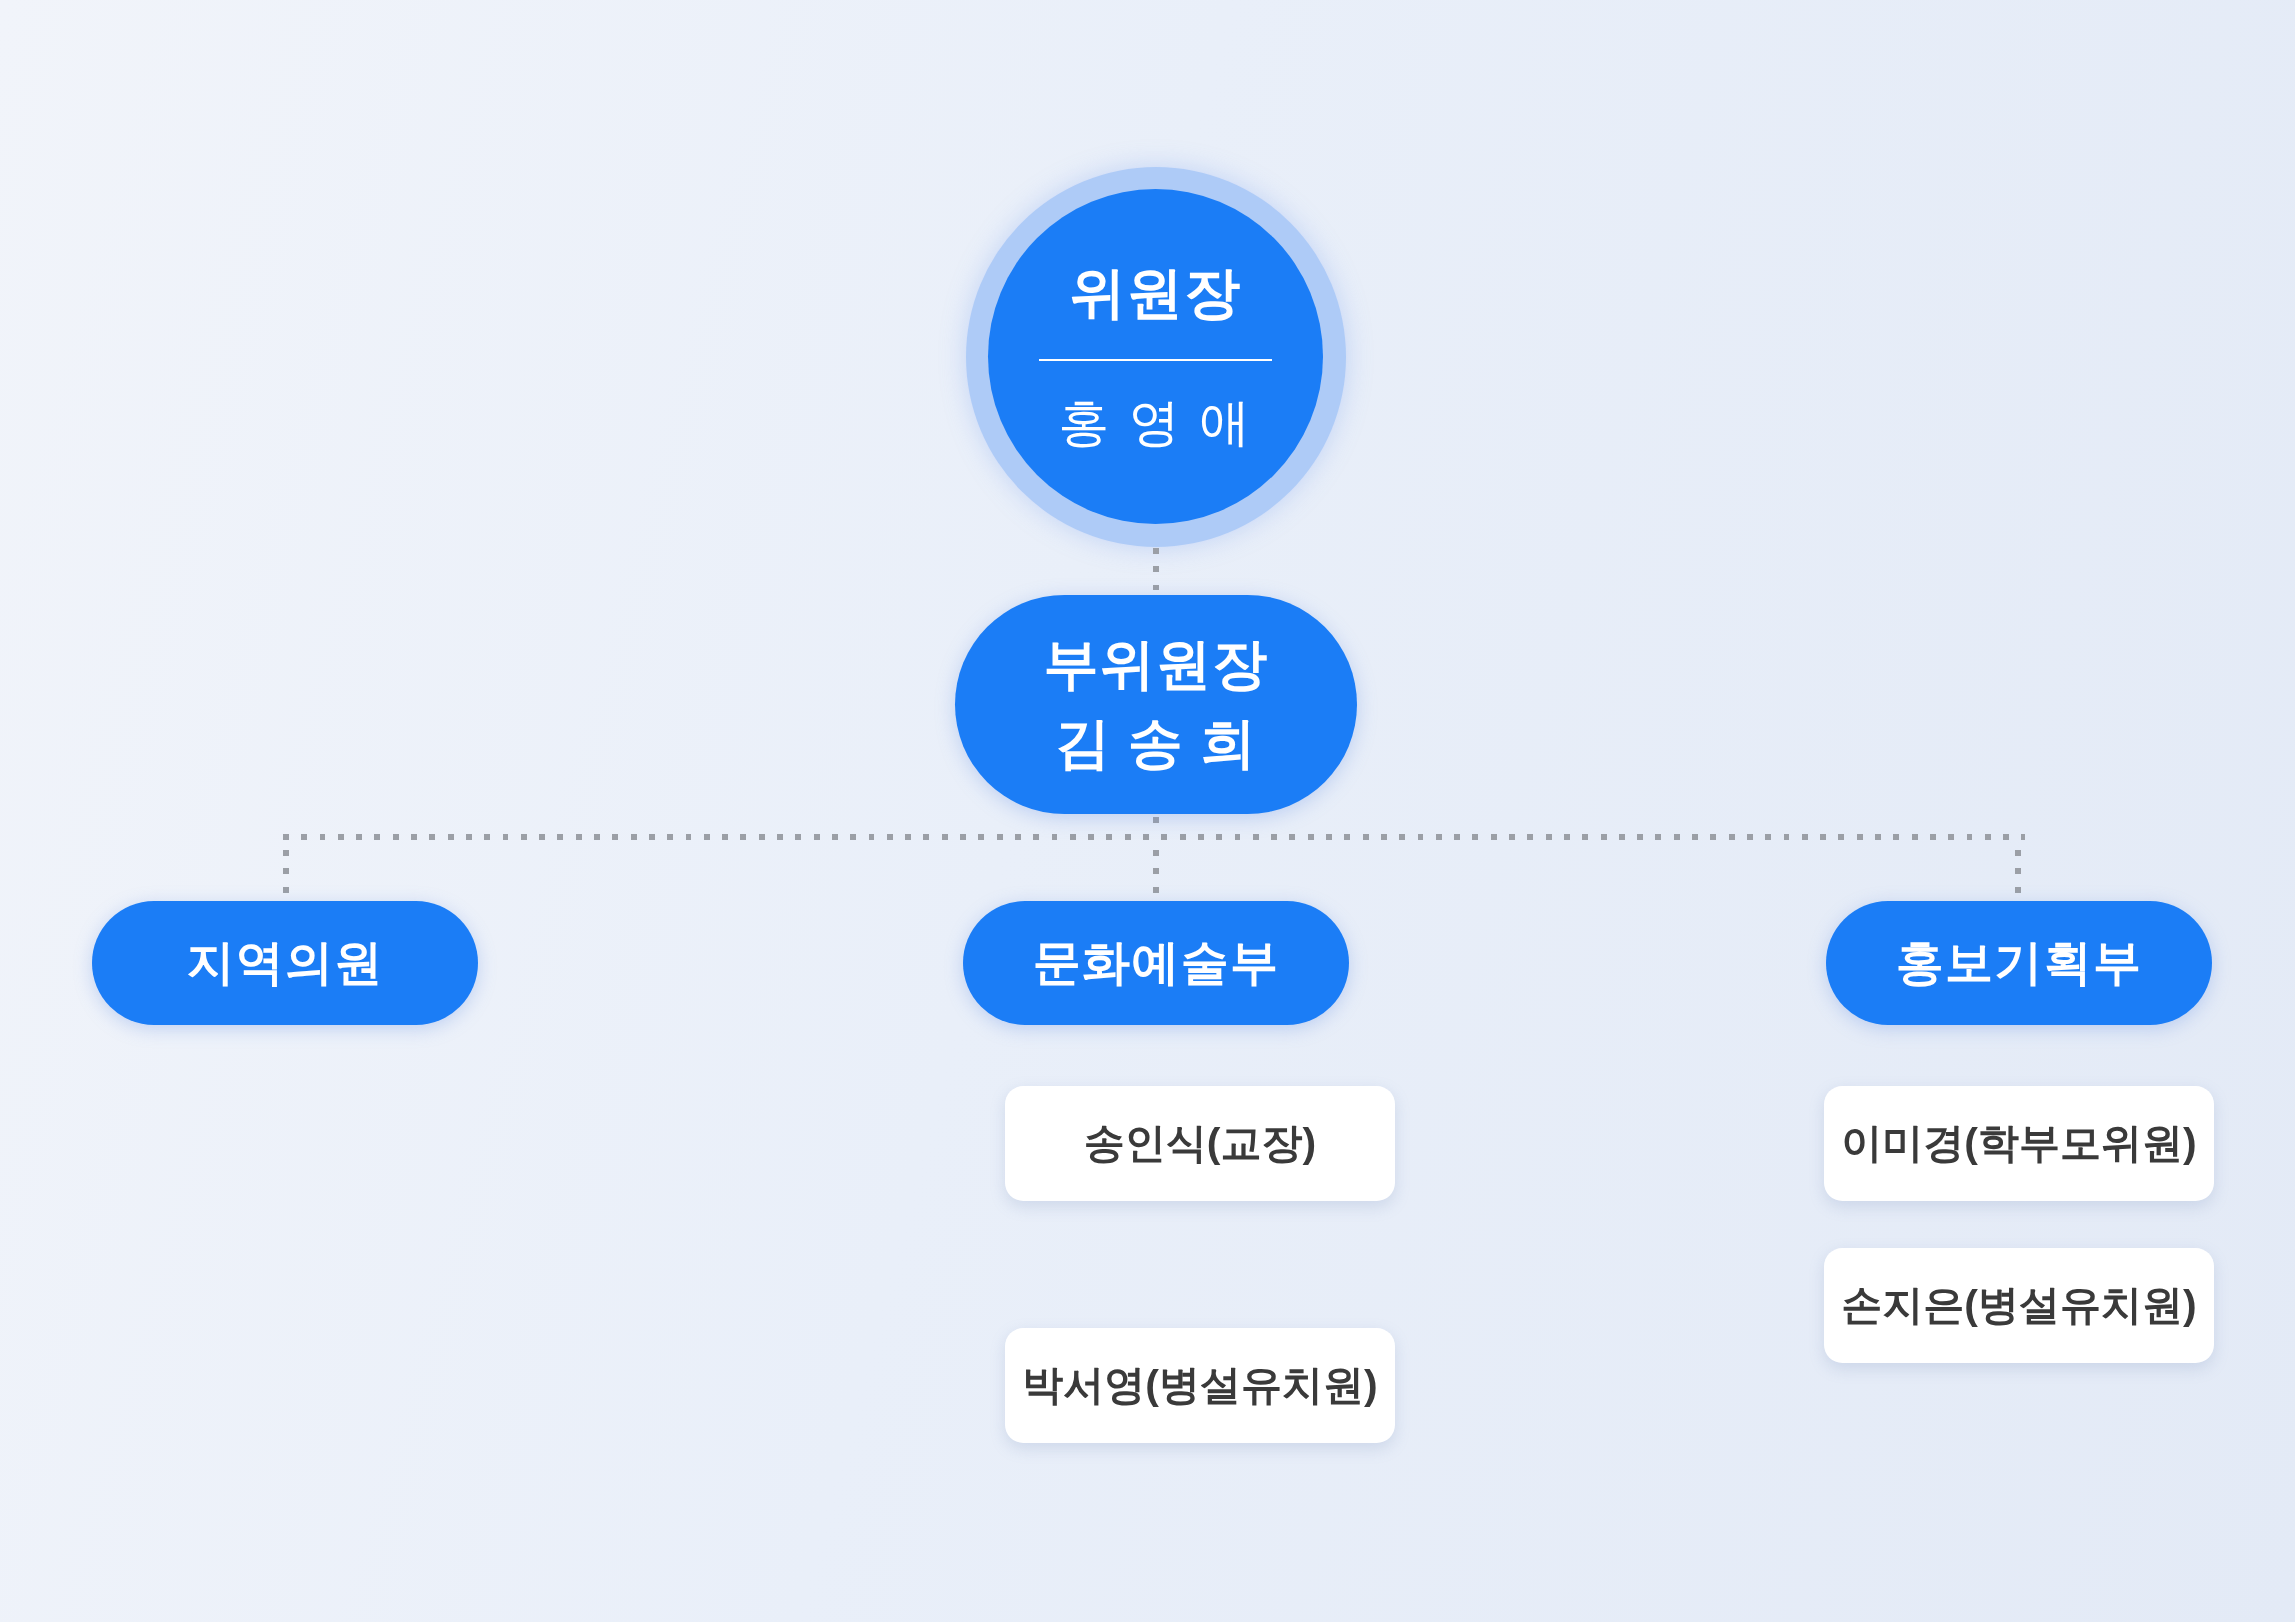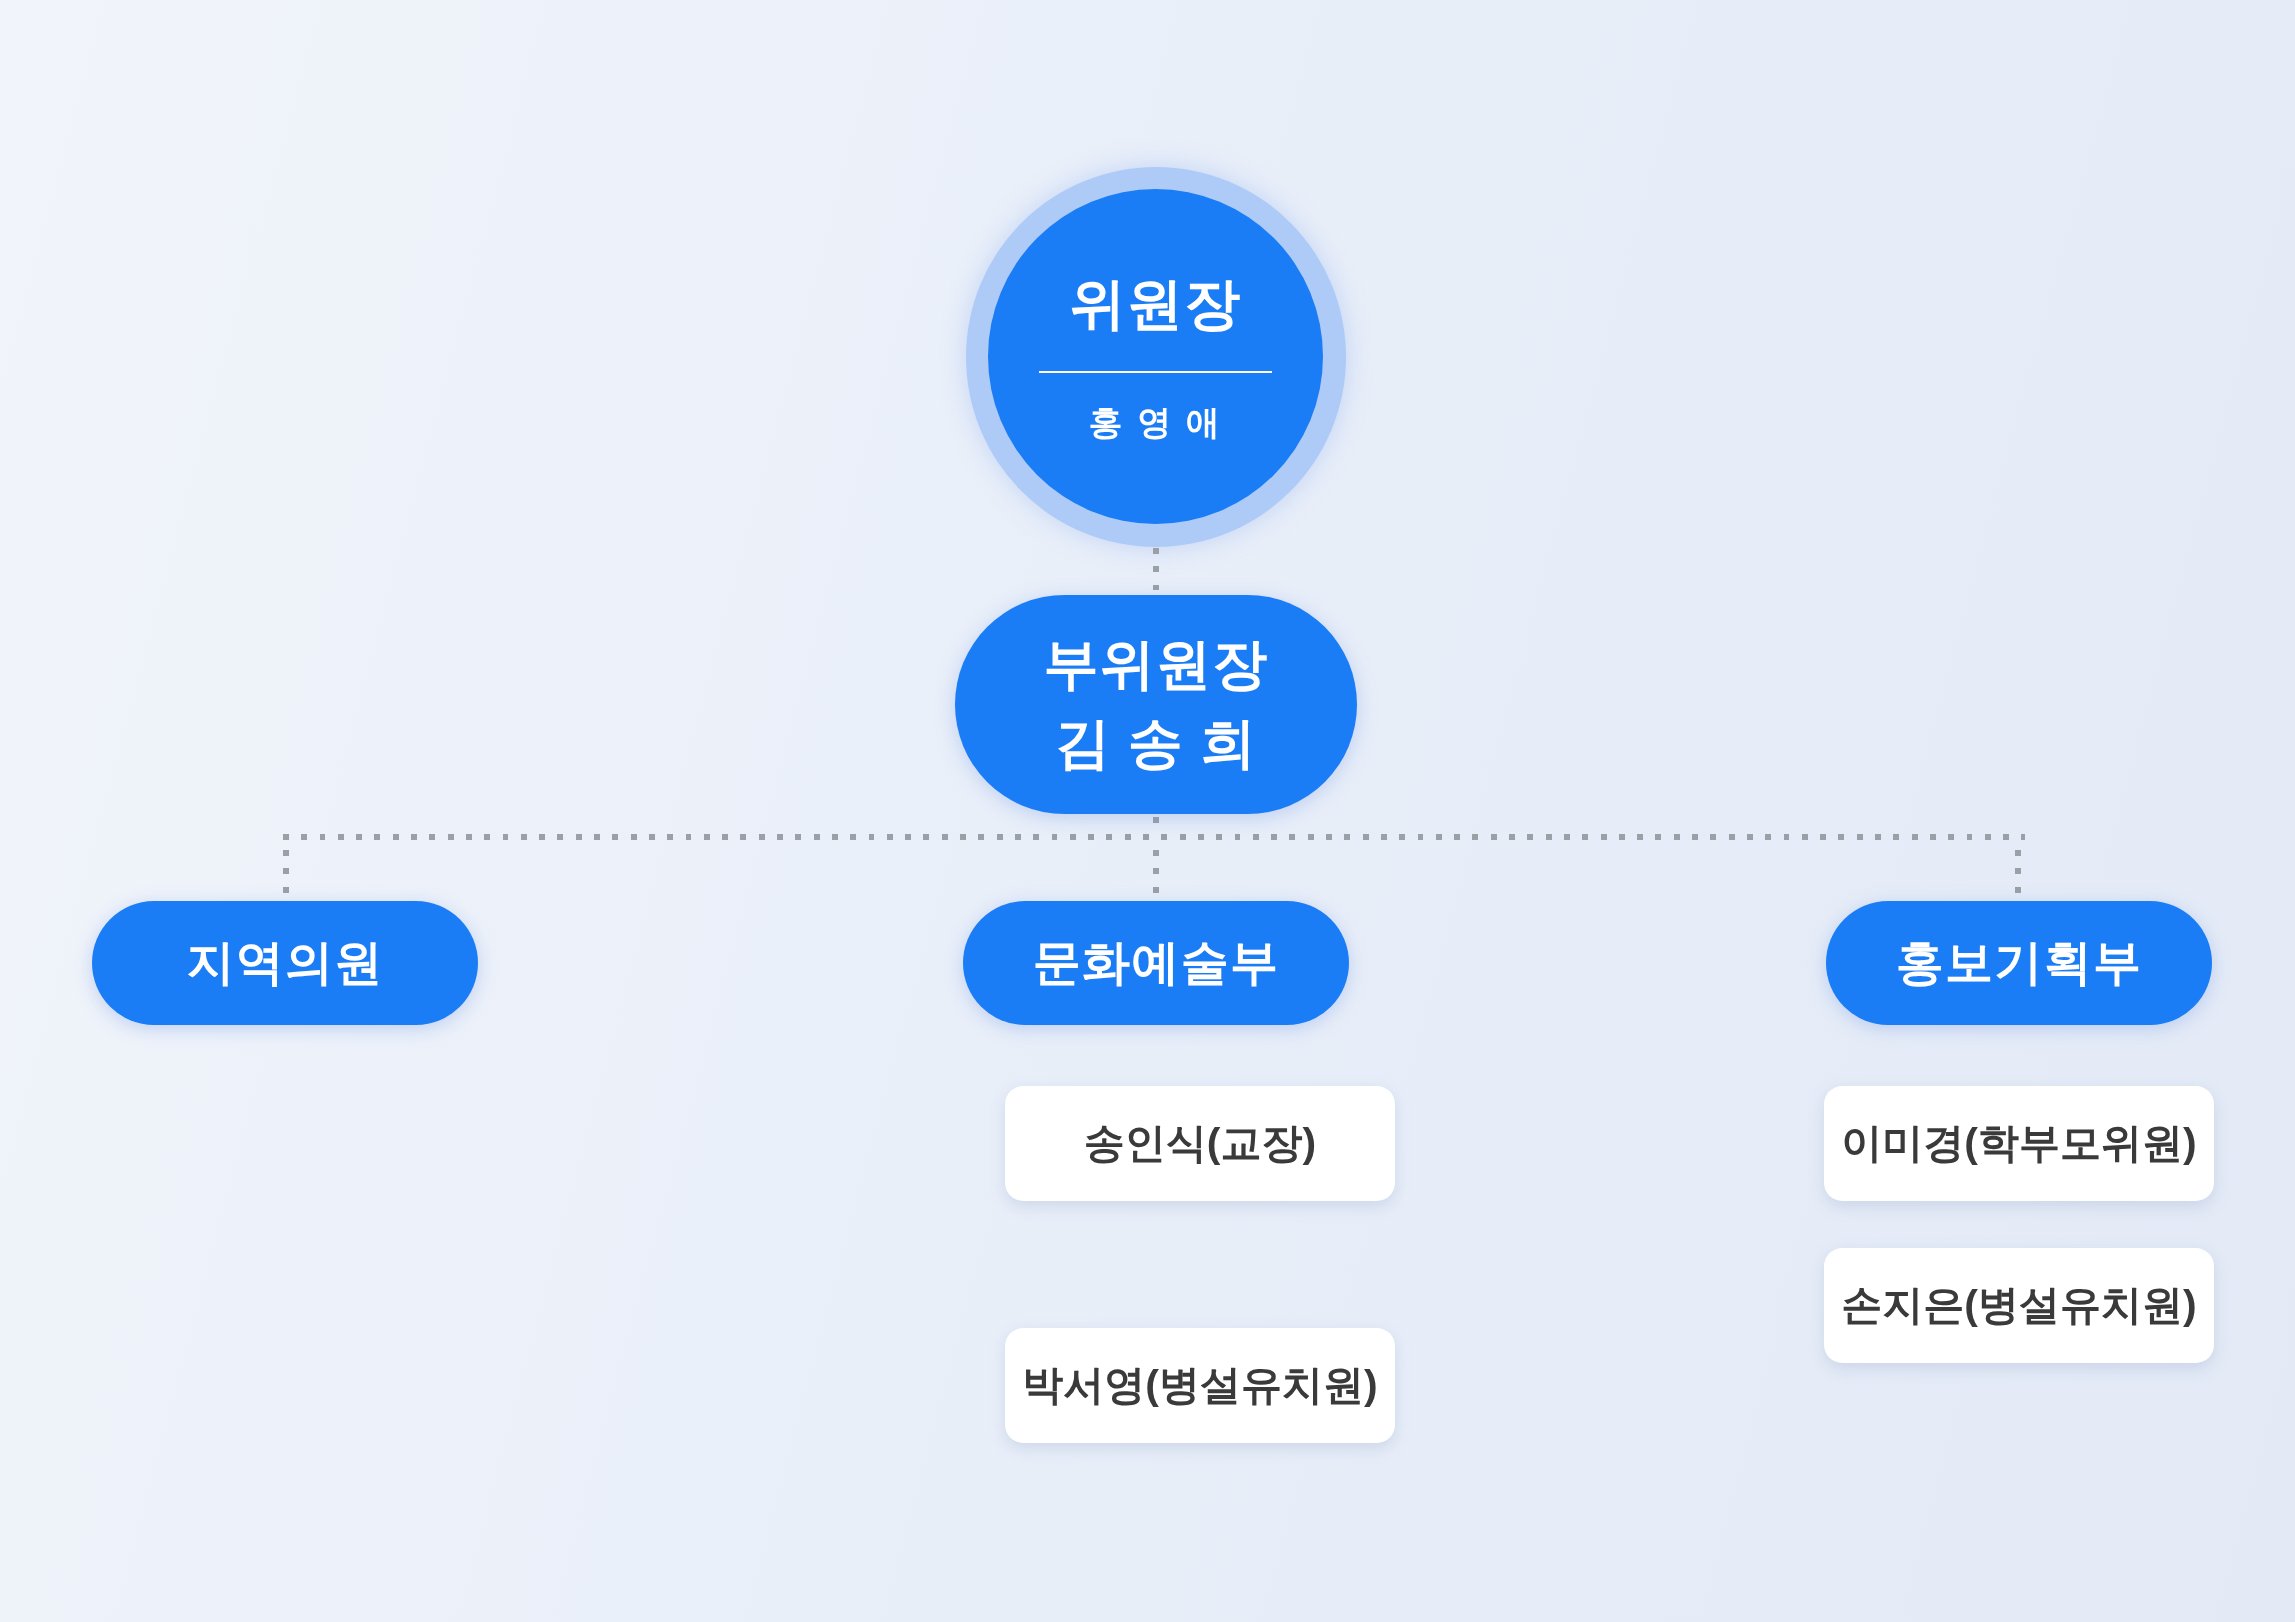--- a/index.html
+++ b/index.html
@@ -44,22 +44,22 @@
     font-weight: 700;
     letter-spacing: 1.3px;
   }
   .chair-divider {
     width: 233px;
     height: 2px;
     background: #ffffff;
     margin: 27.5px 0;
   }
   .chair-name {
-    font-size: 34px;
-    font-weight: 700;
+    font-size: 51px;
+    font-weight: 400;
     letter-spacing: 2.6px;
   }
   
   .vdots {
     position: absolute;
     width: 5.9px;
     background-image: repeating-linear-gradient(180deg, #9b9fa6 0 5.9px, transparent 5.9px 18.3px);
   }
   .hdots {
     position: absolute;

